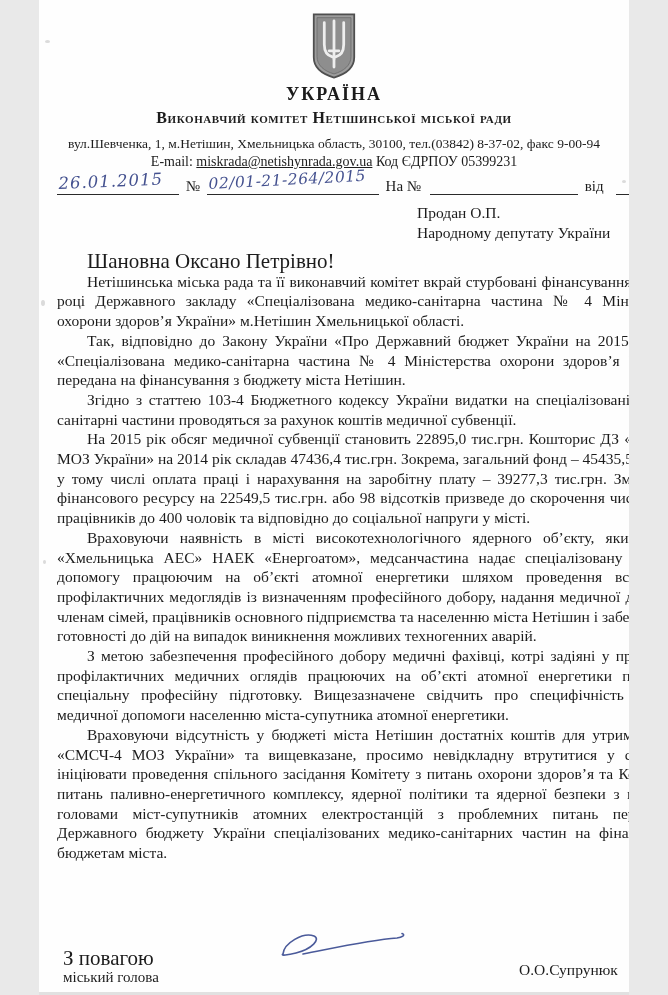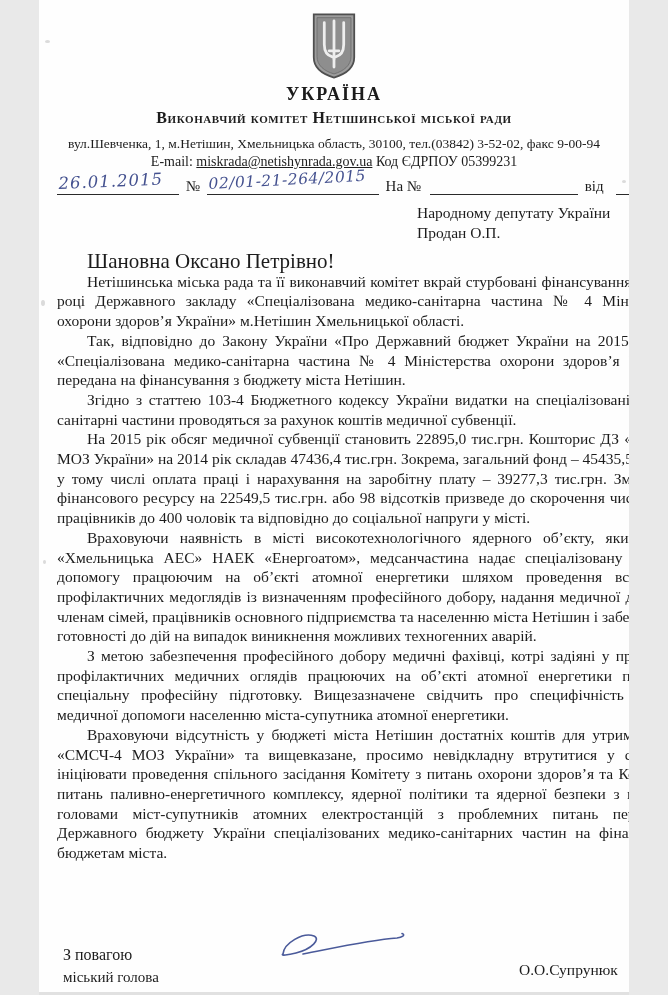--- a/index.html
+++ b/index.html
@@ -52,21 +52,21 @@
 
   
   .recipient{position:absolute;top:203px;left:378px;font-size:15.5px;line-height:20px;}
 
   
   .body-text{position:absolute;top:252px;left:18px;width:632px;font-size:15.5px;line-height:19.7px;text-align:justify;}
   .body-text p{margin:0;text-indent:30px;}
   .salutation{margin:0;text-indent:30px;font-size:21px;line-height:19.7px;}
 
   
-  .sig-closing{position:absolute;left:24px;top:946px;font-size:16px;}
+  .sig-closing{position:absolute;left:24px;top:946px;font-size:21px;}
   .sig-title{position:absolute;left:24px;top:969px;font-size:15px;}
   .sig-name{position:absolute;left:480px;top:961px;font-size:15.5px;}
   .sig-scribble{position:absolute;left:228px;top:926px;}
 </style>
 </head>
 <body>
 
 <div class="page">
 
   <div class="scan-edge-bottom"></div>
@@ -82,21 +82,21 @@
       <g fill="none" stroke="#eeeeee" stroke-width="3.4" stroke-linecap="round">
         <path d="M30,11 V58"></path>
         <path d="M18,13 V40 C18,49 21.5,53.5 28,55.5"></path>
         <path d="M42,13 V40 C42,49 38.5,53.5 32,55.5"></path>
         <path d="M30,58 L30,68"></path>
         <path d="M24,48 L36,48"></path>
       </g>
     </svg>
     <div class="country">УКРАЇНА</div>
     <div class="org">Виконавчий комітет Нетішинської міської ради</div>
-    <div class="addr">вул.Шевченка, 1, м.Нетішин, Хмельницька область, 30100, тел.(03842) 3-52-02, факс 9-00-94</div>
+    <div class="addr">вул.Шевченка, 1, м.Нетішин, Хмельницька область, 30100, тел.(03842) 8-37-02, факс 9-00-94</div>
     <div class="addr2">
       <span>E-mail:</span>
       <span class="email">miskrada@netishynrada.gov.ua</span>
       <span>Код ЄДРПОУ 05399231</span>
     </div>
   </div>
 
   <div class="refline">
     <span class="blank date-blank">
       <span class="hand">26.01.2015</span>
@@ -105,22 +105,22 @@
     <span class="blank num-blank">
       <span class="hand num">02/01-21-264/2015</span>
     </span>
     <span class="ref-label">На №</span>
     <span class="blank reply-blank"></span>
     <span class="ref-label">від</span>
     <span class="blank from-blank"></span>
   </div>
 
   <div class="recipient">
+    <div>Продан О.П.</div>
     <div>Народному депутату України</div>
-    <div>Продан О.П.</div>
   </div>
 
   <div class="body-text">
     <p class="salutation">Шановна Оксано Петрівно!</p>
     <div id="paragraphs">
         <p>Нетішинська міська рада та її виконавчий комітет вкрай стурбовані фінансуванням у 2015 році Державного закладу «Спеціалізована медико-санітарна частина № 4 Міністерства охорони здоров’я України» м.Нетішин Хмельницької області.</p>
         <p>Так, відповідно до Закону України «Про Державний бюджет України на 2015 рік» ДЗ «Спеціалізована медико-санітарна частина № 4 Міністерства охорони здоров’я України» передана на фінансування з бюджету міста Нетішин.</p>
         <p>Згідно з статтею 103-4 Бюджетного кодексу України видатки на спеціалізовані медико-санітарні частини проводяться за рахунок коштів медичної субвенції.</p>
         <p>На 2015 рік обсяг медичної субвенції становить 22895,0 тис.грн. Кошторис ДЗ «СМСЧ-4 МОЗ України» на 2014 рік складав 47436,4 тис.грн. Зокрема, загальний фонд – 45435,5 тис.грн, у тому числі оплата праці і нарахування на заробітну плату – 39277,3 тис.грн. Зменшення фінансового ресурсу на 22549,5 тис.грн. або 98 відсотків призведе до скорочення чисельності працівників до 400 чоловік та відповідно до соціальної напруги у місті.</p>
         <p>Враховуючи наявність в місті високотехнологічного ядерного об’єкту, яким є ВП «Хмельницька АЕС» НАЕК «Енергоатом», медсанчастина надає спеціалізовану медичну допомогу працюючим на об’єкті атомної енергетики шляхом проведення всіх видів профілактичних медоглядів із визначенням професійного добору, надання медичної допомоги членам сімей, працівників основного підприємства та населенню міста Нетішин і забезпечення готовності до дій на випадок виникнення можливих техногенних аварій.</p>

